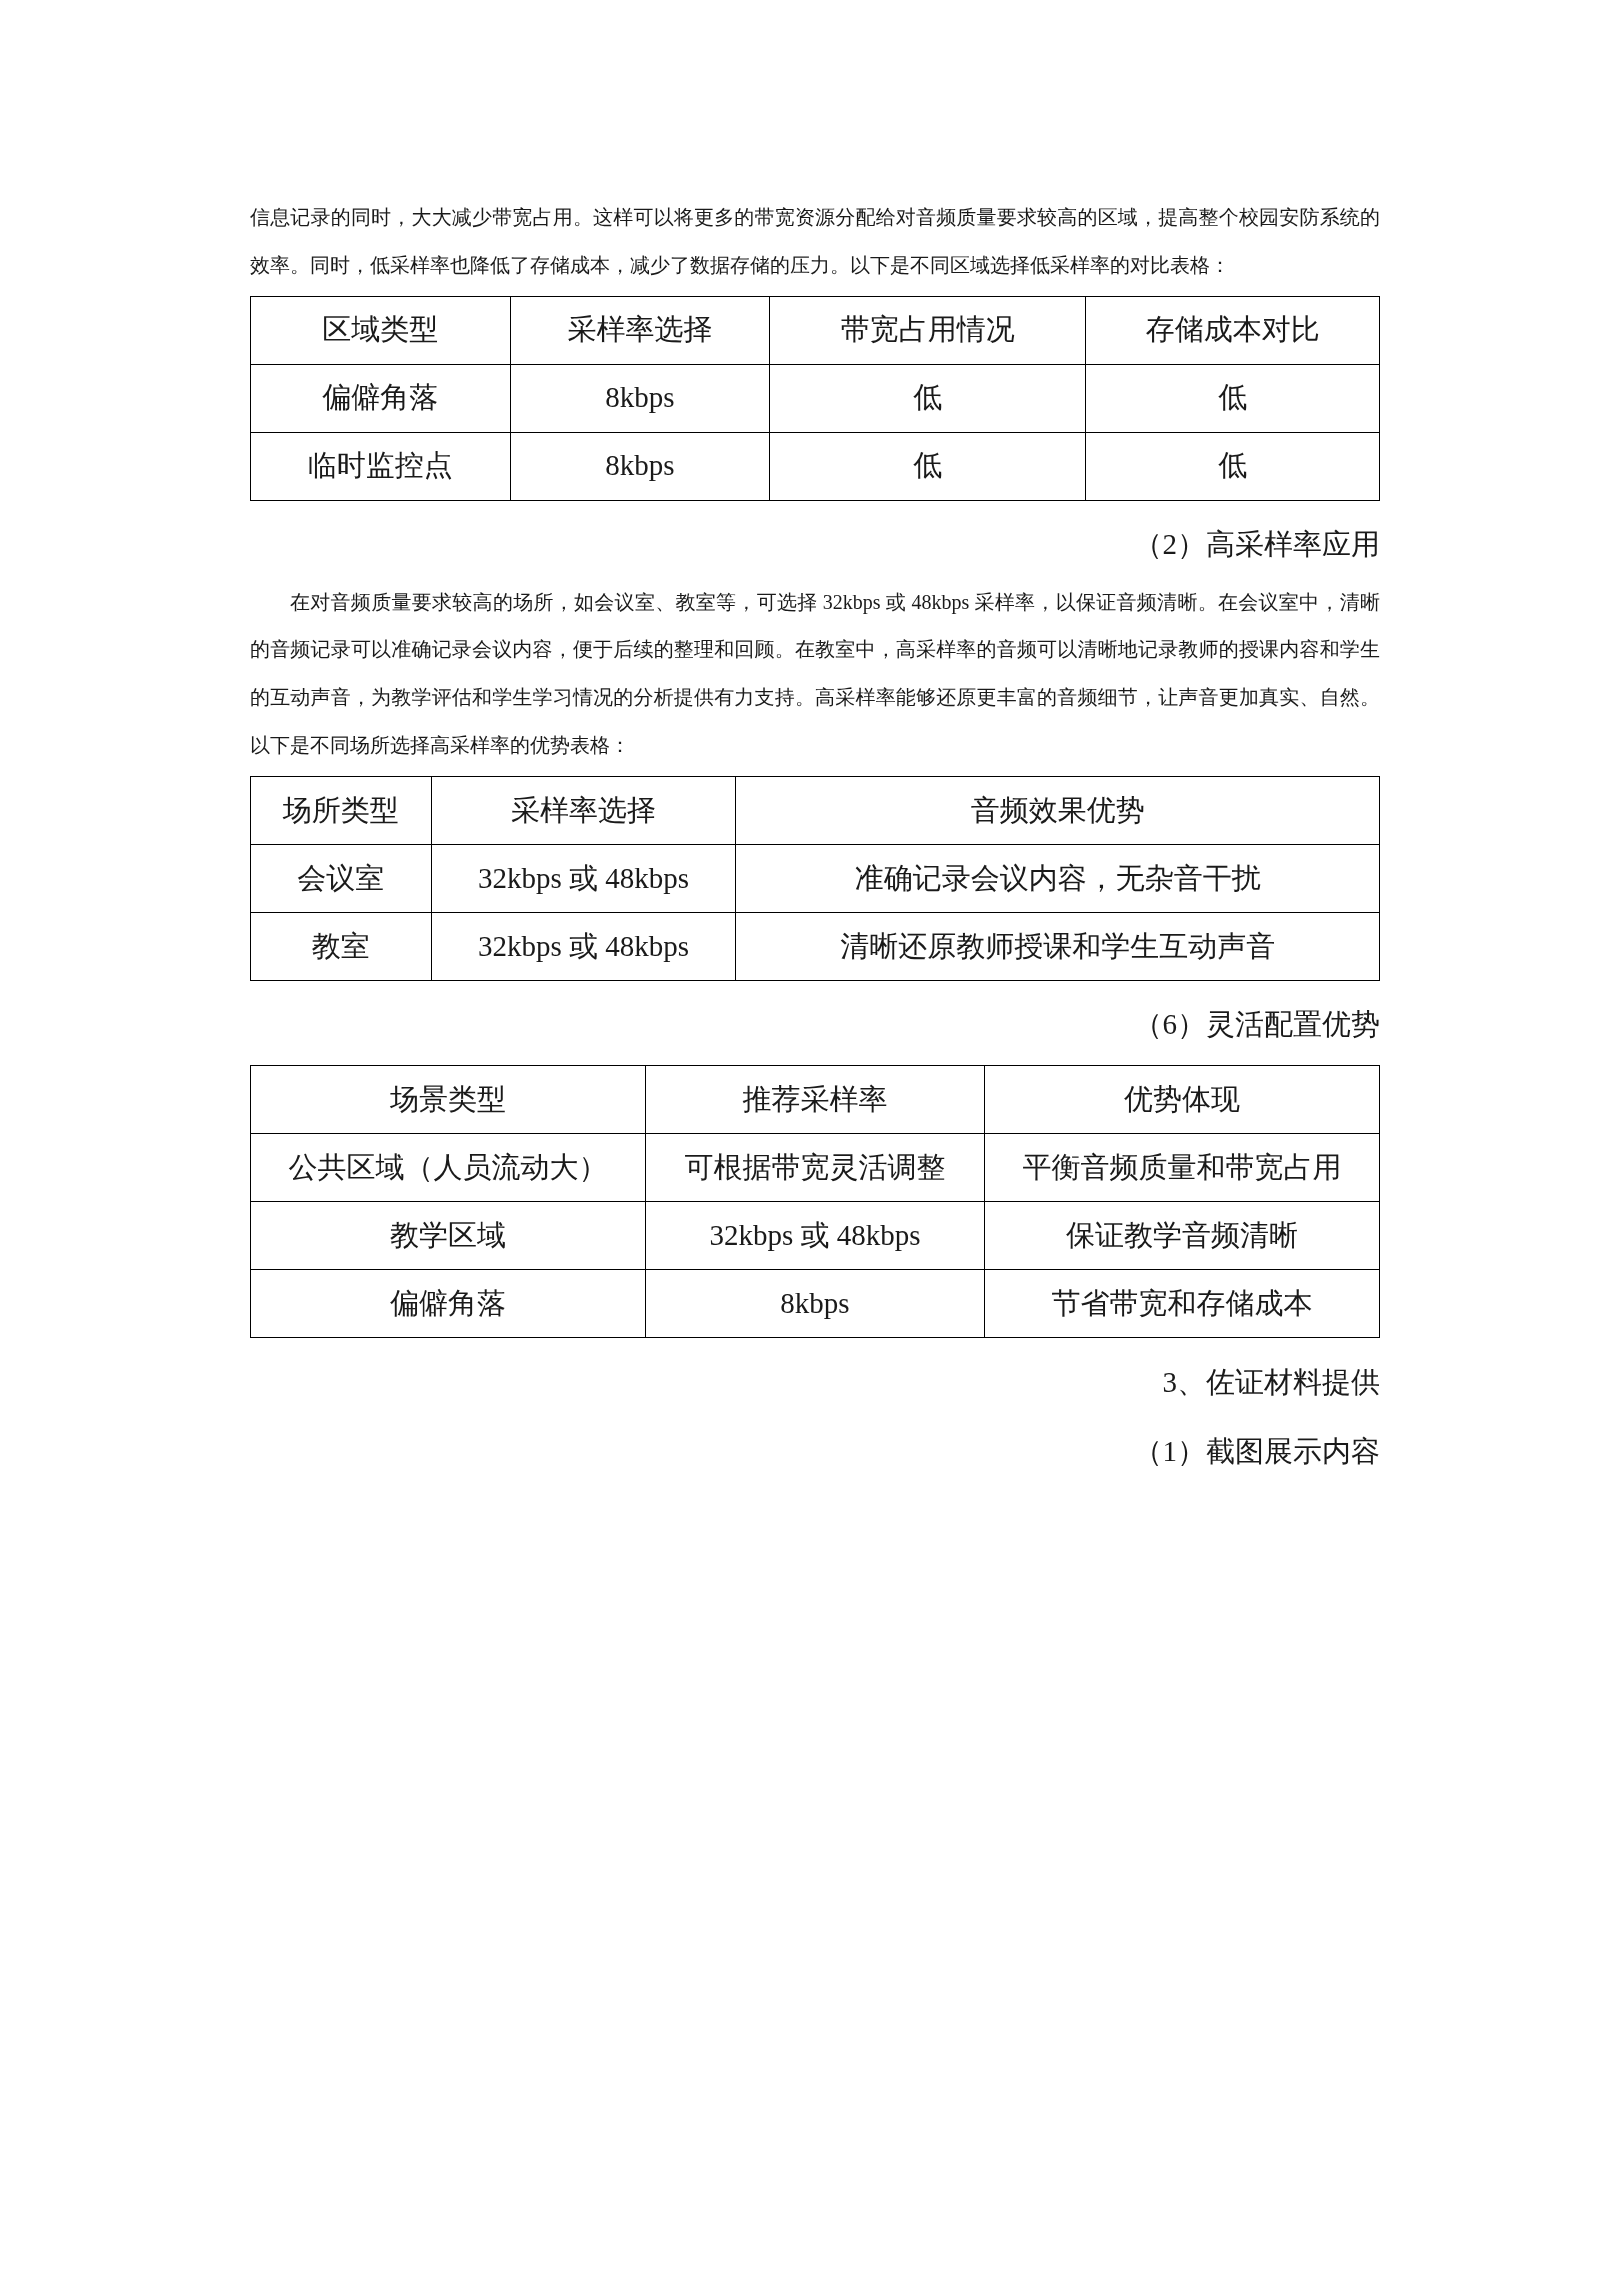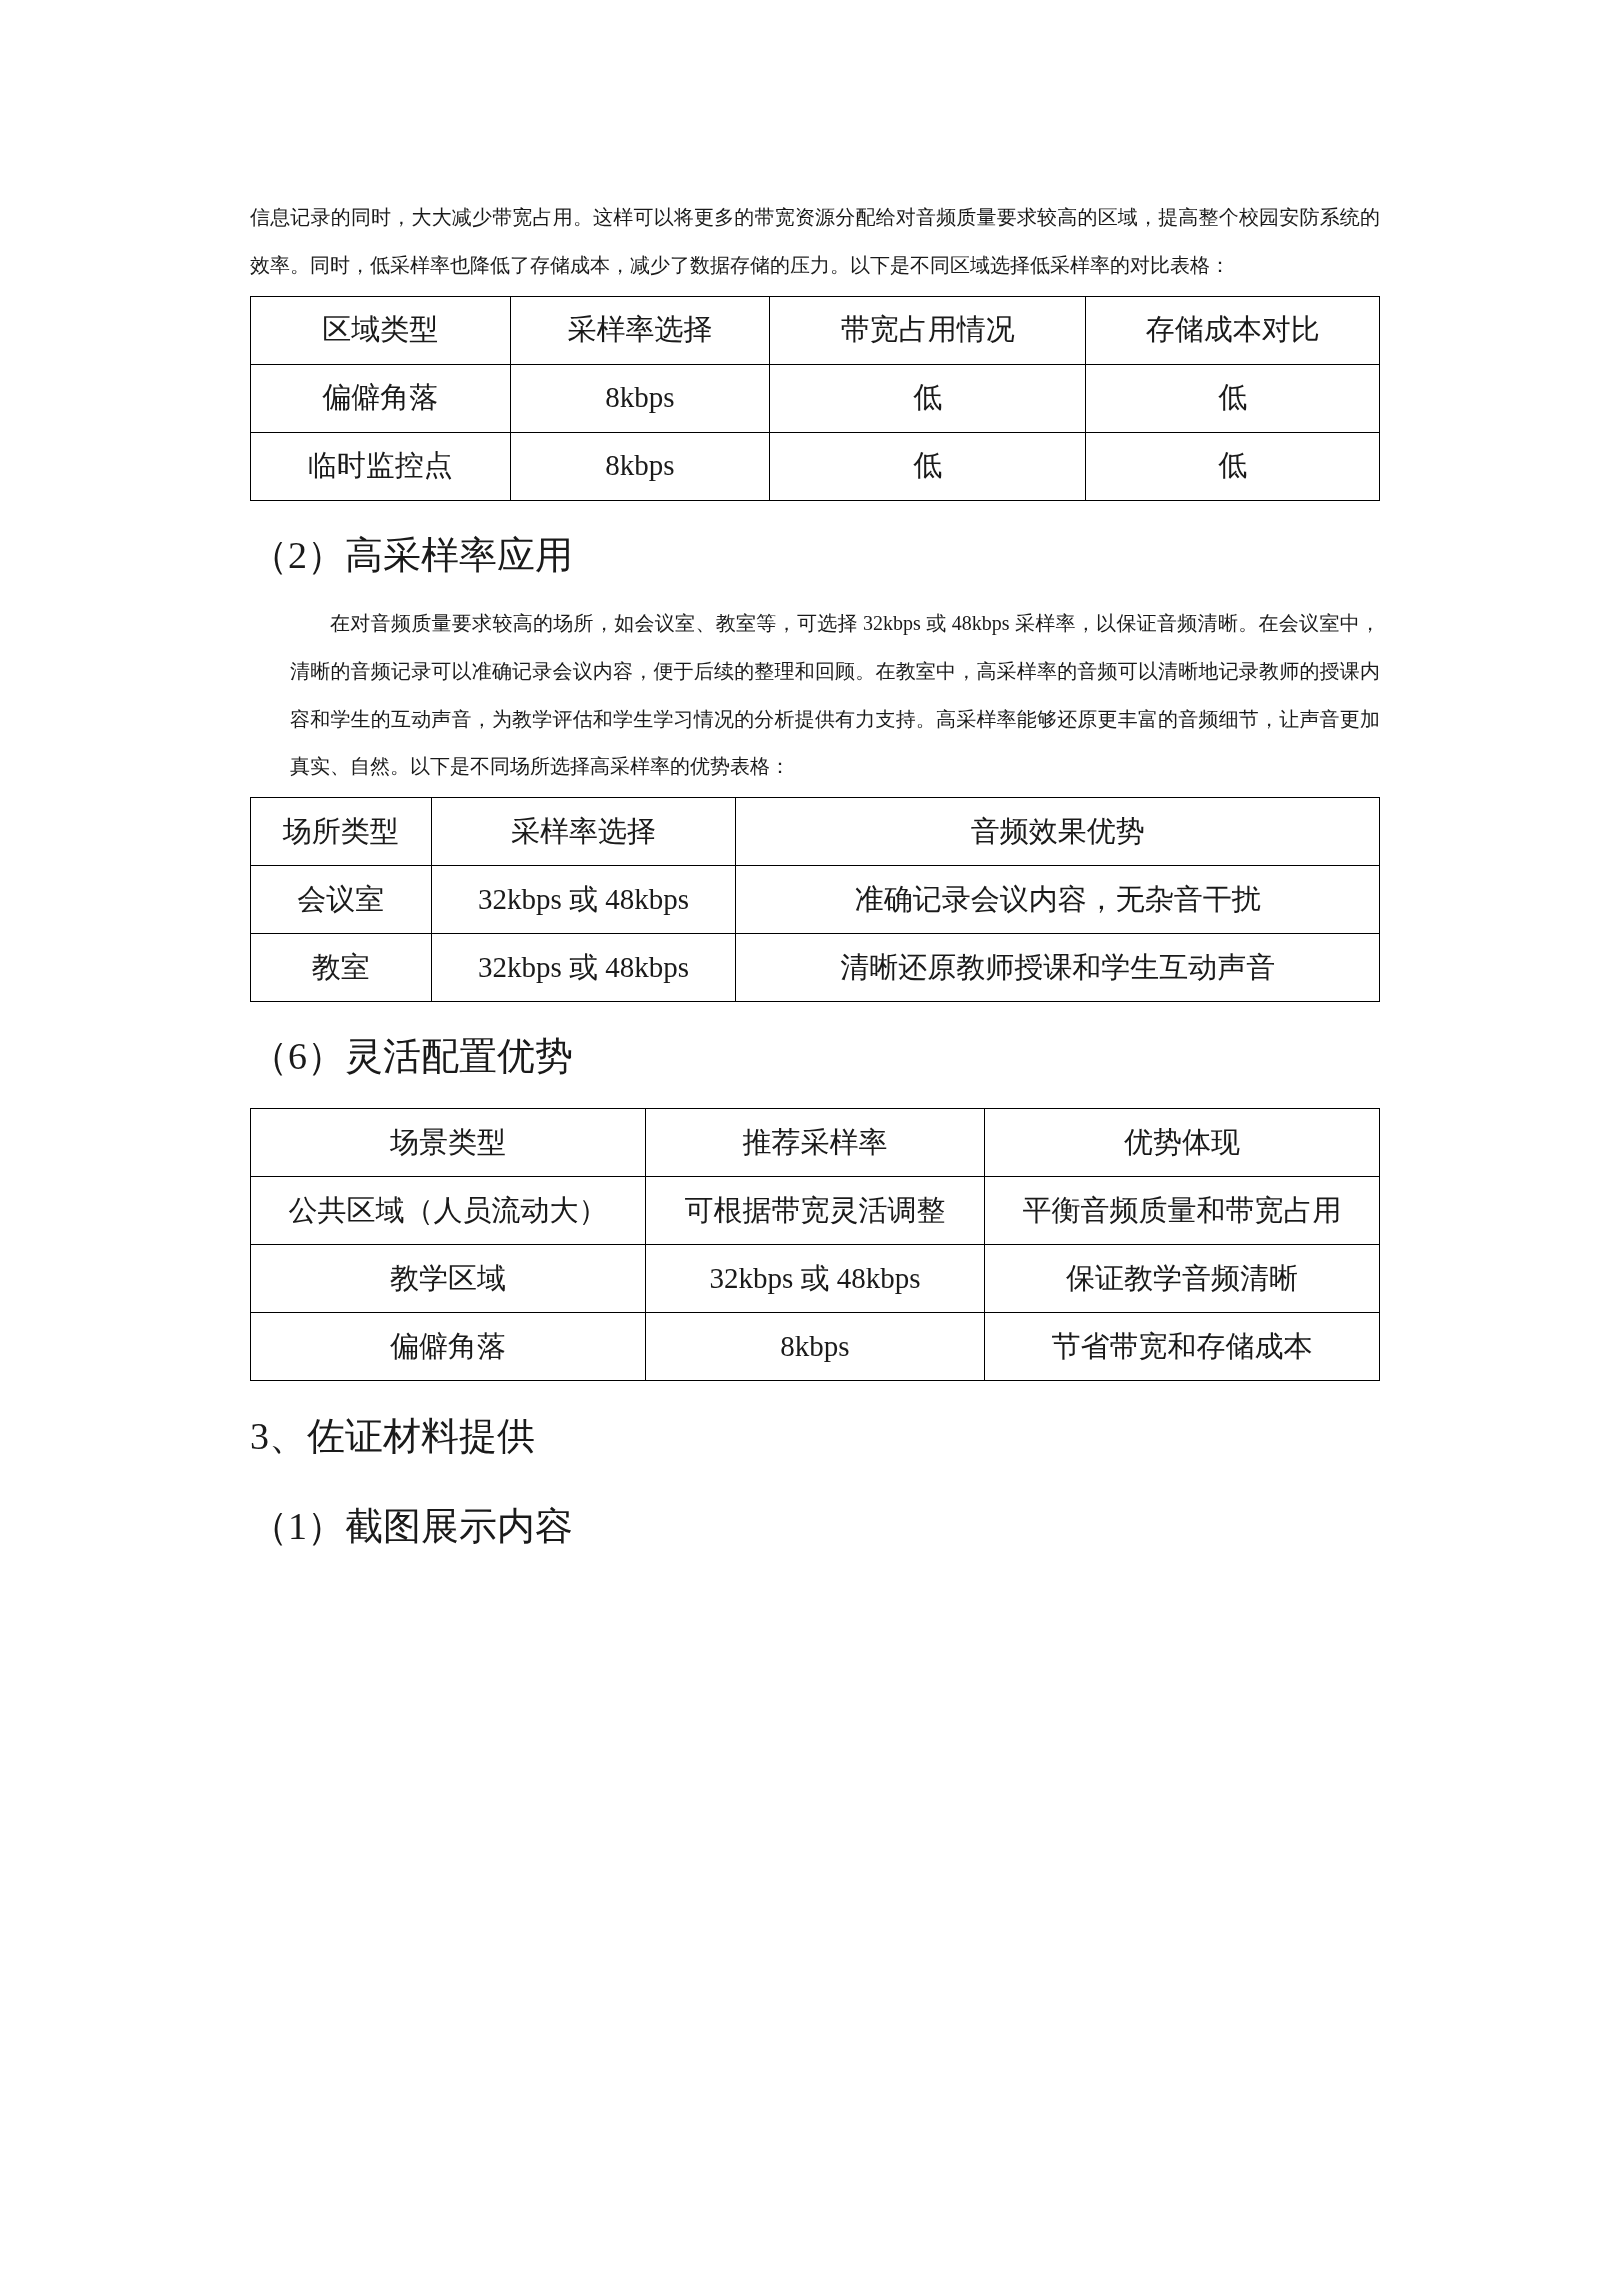--- a/index.html
+++ b/index.html
@@ -14,25 +14,25 @@
     width: 1623px;
     min-height: 2295px;
     padding: 194px 243px 131px 250px;
   }
   .para {
     font-size: 20px;
     line-height: 2.38;
     text-align: justify;
     word-break: break-all;
   }
-  .para.indent { text-indent: 2em; margin-left: 40px; }
+  .para.indent { text-indent: 2em; }
   .heading {
-    font-size: 38px;
+    font-size: 29px;
     line-height: 2.38;
-    text-align: left;
+    text-align: right;
   }
   table.doc-table {
     width: 100%;
     border-collapse: collapse;
     table-layout: fixed;
     margin: 6.5px 0 9.2px 0;
   }
   table.doc-table th,
   table.doc-table td {
     border: 1.3px solid #000000;

